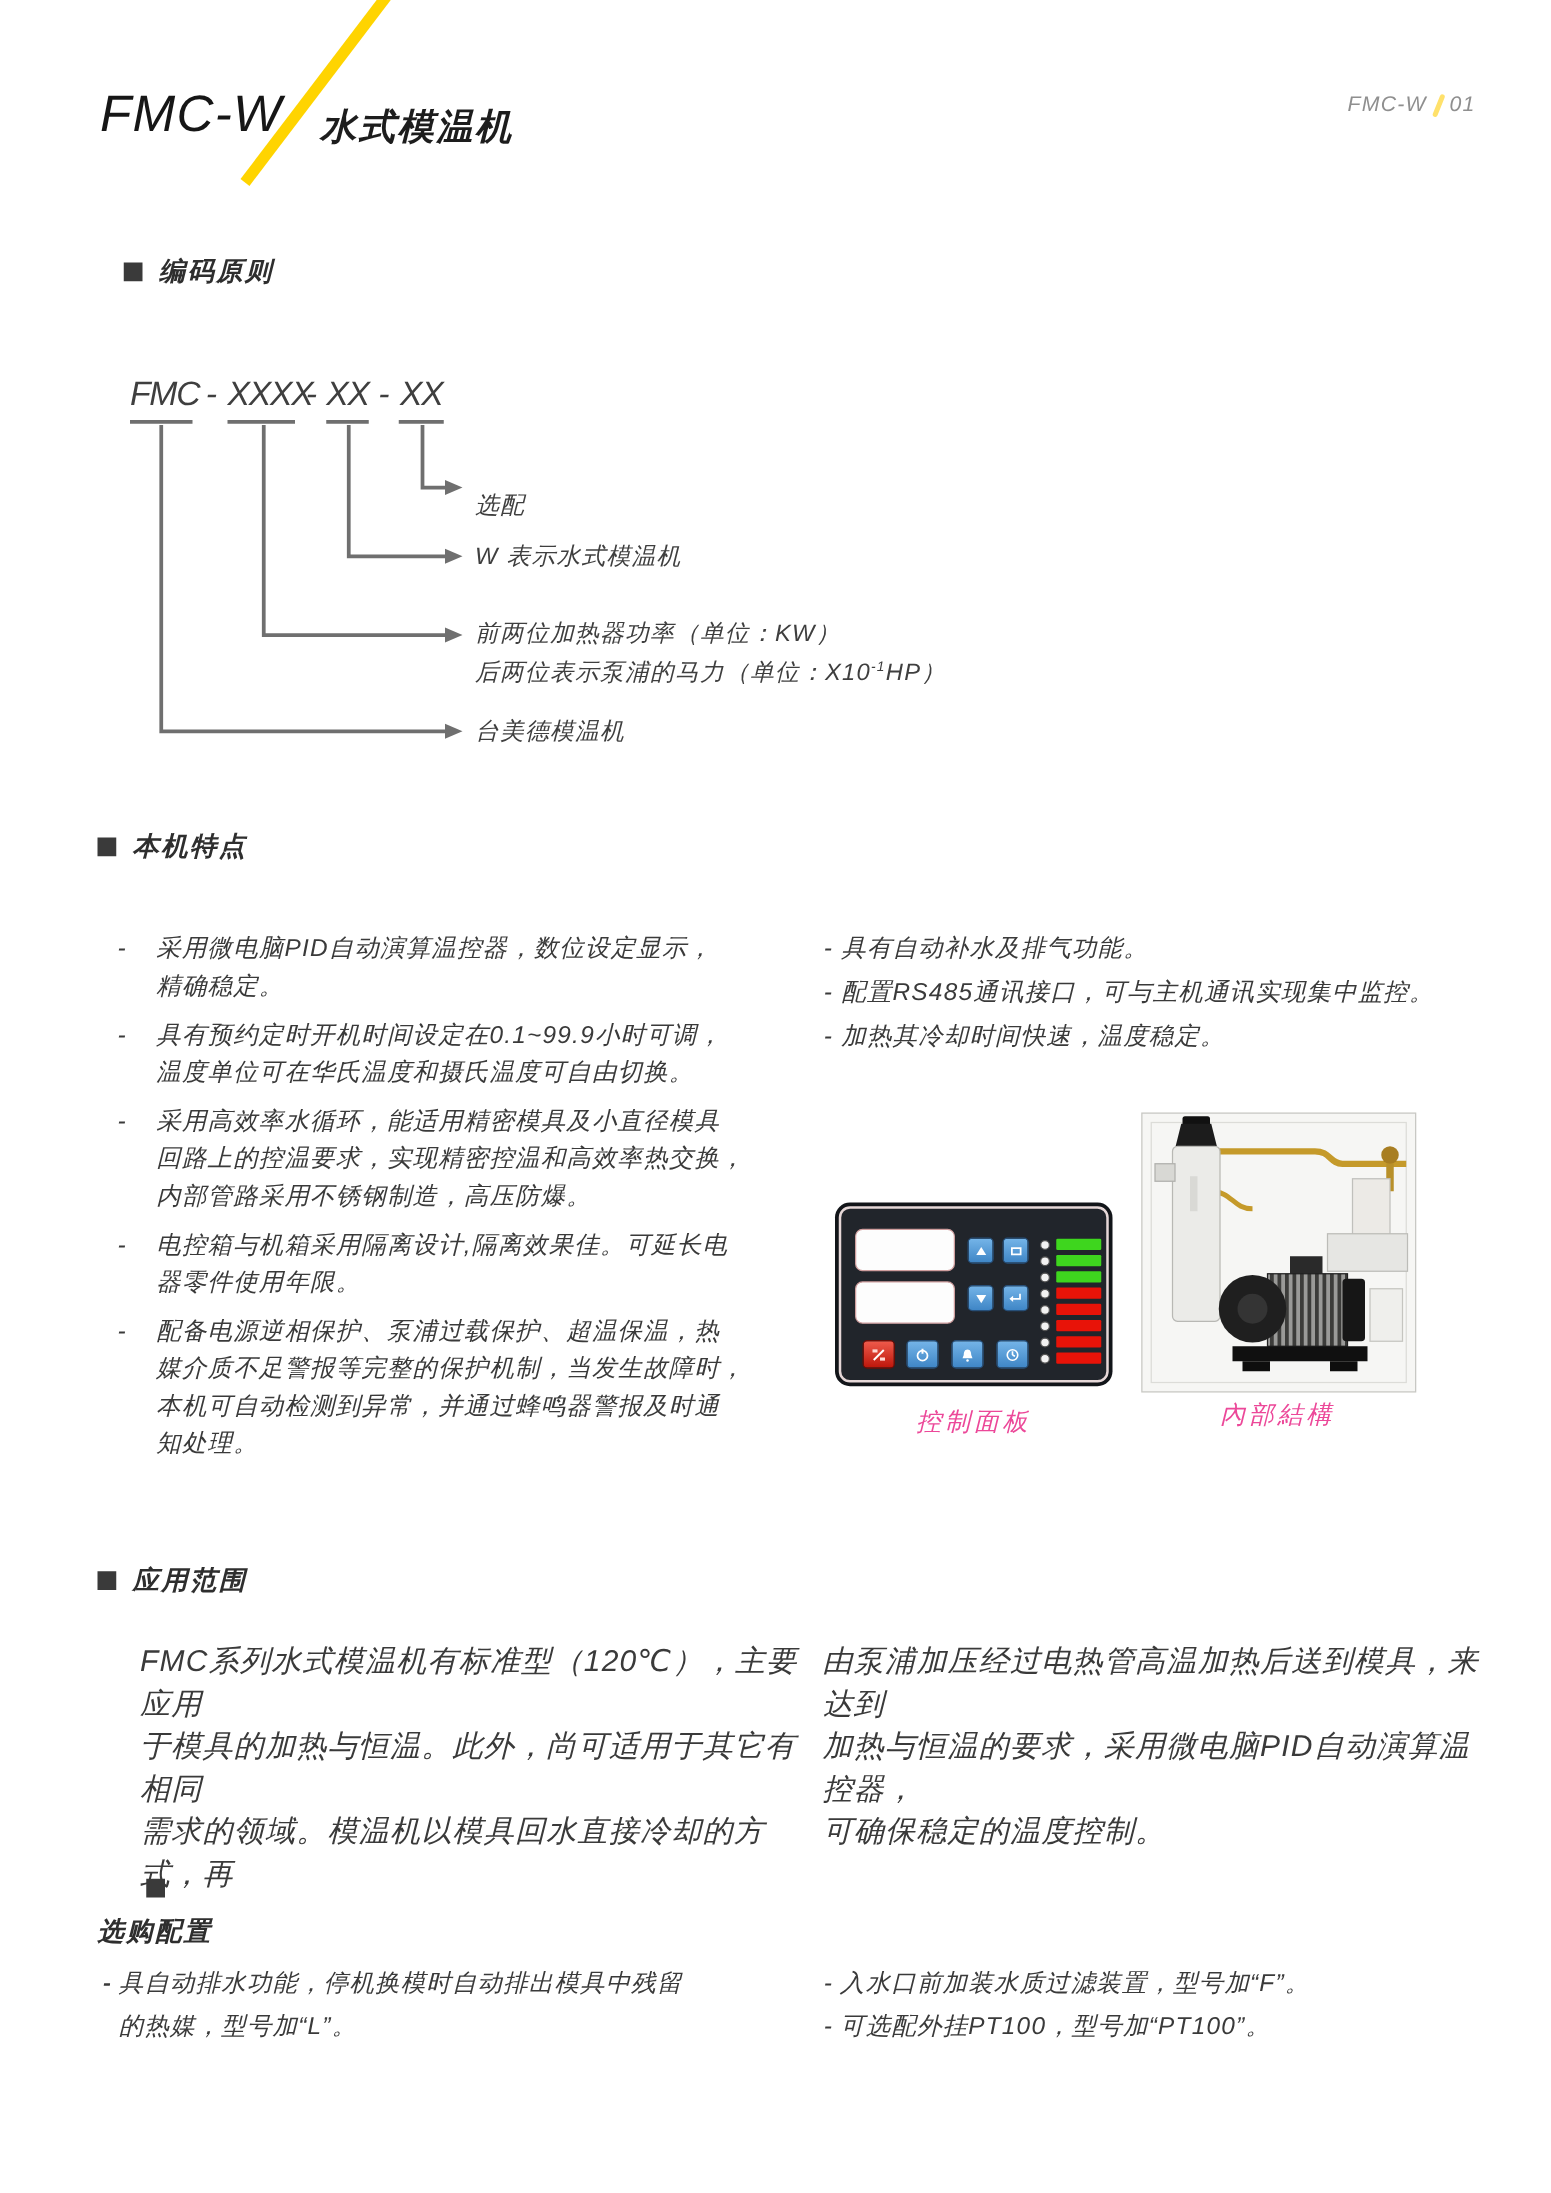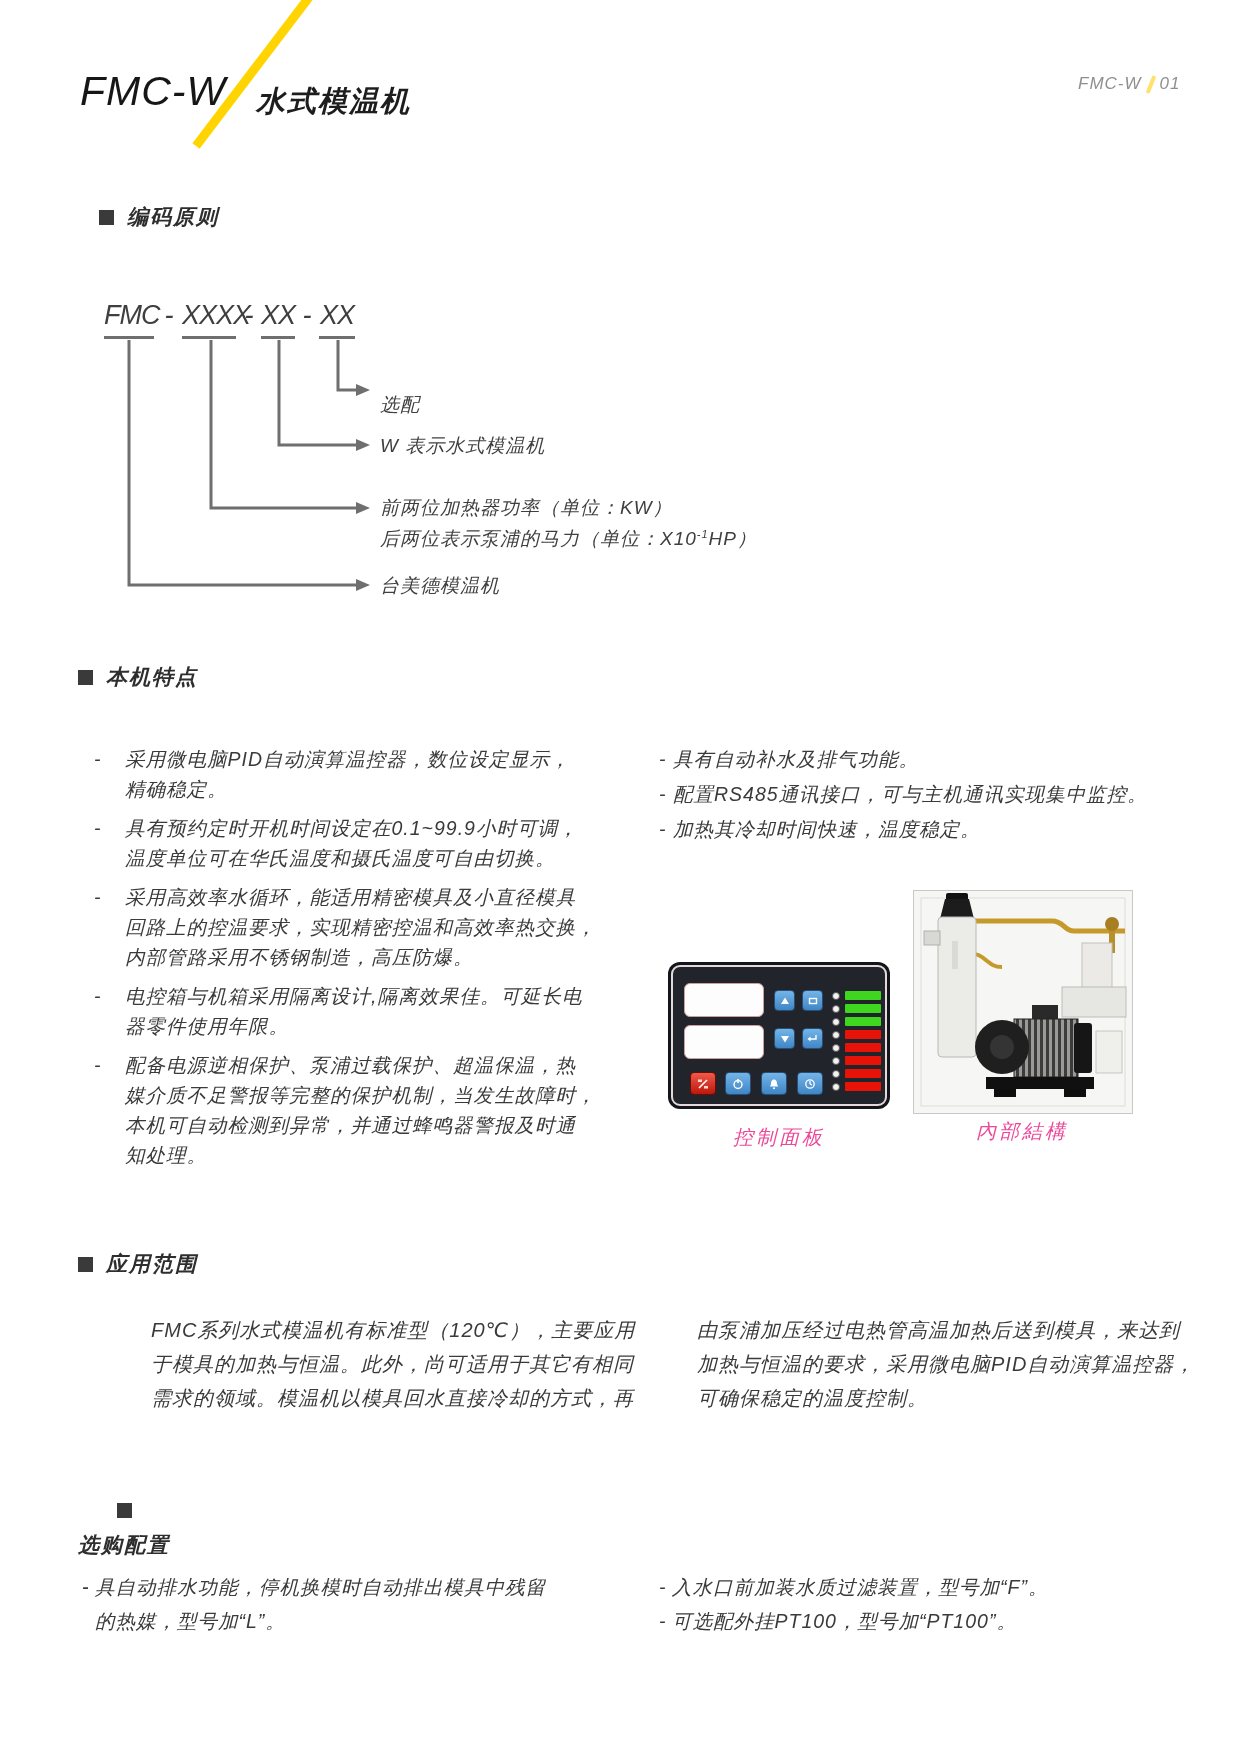--- a/index.html
+++ b/index.html
@@ -45,21 +45,21 @@
   .pbtn.wide{width:24px;height:21px;}
   .ledrow{position:absolute;left:164px;display:flex;align-items:center;gap:5px;}
   .leddot{width:6px;height:6px;border-radius:50%;background:#f2f2f2;border:1px solid #555;}
   .ledchip{width:36px;height:9px;border-radius:1px;}
   .caption{position:absolute;font-size:20px;color:#ec4899;text-align:center;letter-spacing:3px;}
 
   
   .photo{position:absolute;left:913px;top:890px;width:218px;height:222px;background:#f6f6f4;border:1px solid #c8c8c4;}
 
   
-  .para{position:absolute;font-size:20px;line-height:34px;letter-spacing:1px;color:#3a3a3a;white-space:pre-line;margin-left:39px;}
+  .para{position:absolute;font-size:24px;line-height:34px;letter-spacing:1px;color:#3a3a3a;white-space:pre-line;}
 
   .olist li{margin:0;font-size:19.5px;line-height:34px;}
 </style>
 </head>
 <body>
 
 <div class="page">
 
   <svg style="position:absolute;left:180px;top:0;" width="150" height="150" viewBox="0 0 150 150">
     <line x1="130" y1="-4" x2="16" y2="146" stroke="#ffd400" stroke-width="9"></line>

